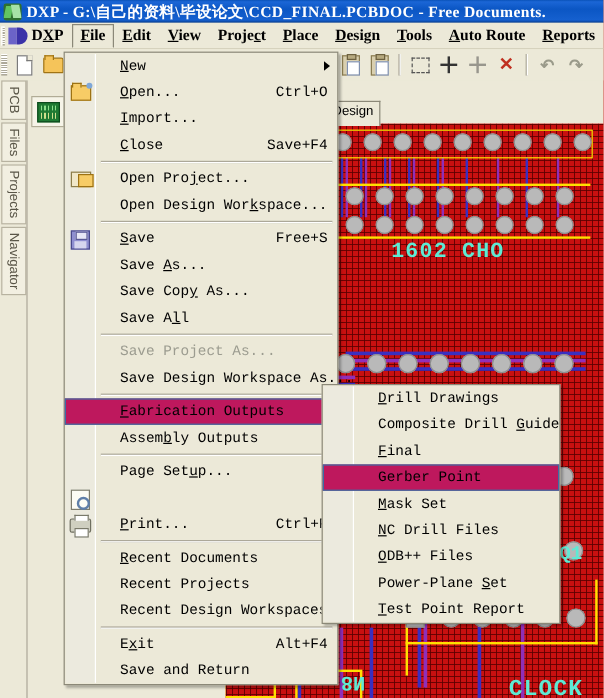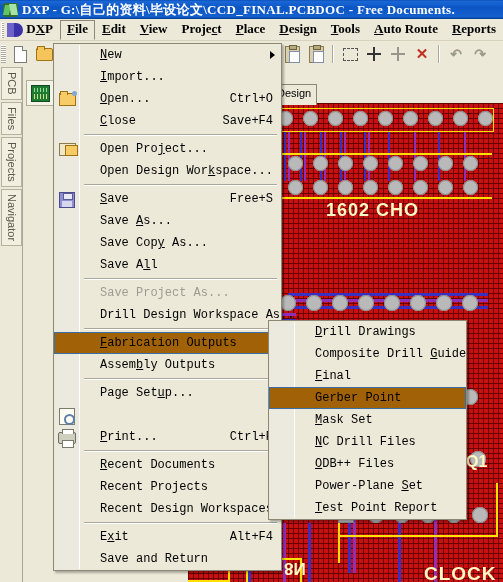--- a/index.html
+++ b/index.html
@@ -114,38 +114,38 @@
     background-image:
       repeating-linear-gradient(to right,rgba(90,0,0,.85) 0 1px,transparent 1px 5px),
       repeating-linear-gradient(to bottom,rgba(90,0,0,.85) 0 1px,transparent 1px 5px);
   }
   .pad{position:absolute;background:#b9b9b9;border-radius:50%;box-shadow:0 0 0 1px #8d8d8d inset;}
   .padsq{position:absolute;background:#b9b9b9;box-shadow:0 0 0 1px #8d8d8d inset;}
   .silk{position:absolute;border:1px solid #ffe000;}
   .silkline{position:absolute;background:#ffe000;}
   .trace{position:absolute;background:#3a2fc0;}
   .tracep{position:absolute;background:#8f2fb8;}
-  .lbl{position:absolute;color:#fef9c3;font-family:Liberation Sans, sans-serif;font-weight:bold;white-space:nowrap;}
+  .lbl{position:absolute;color:#5eead4;font-family:Liberation Mono, monospace;font-weight:bold;white-space:nowrap;}
 
   
   .menu{
     position:absolute;background:#ece9d8;border:1px solid #8b8878;
     box-shadow:2px 2px 2px rgba(0,0,0,.28);z-index:80;
   }
   .menu .gutter{position:absolute;left:1px;top:1px;bottom:1px;width:24px;background:#eceade;}
   .menu .gutline{position:absolute;left:25px;top:1px;bottom:1px;width:1px;background:#ffffff;}
   .mrow{
     position:relative;height:22px;display:flex;align-items:center;
     font-family:"Liberation Mono","DejaVu Sans Mono",monospace;font-size:12px;color:#000;
     padding-left:46px;padding-right:8px;cursor:default;white-space:nowrap;z-index:2;
   }
   .mrow .lbl2{flex:0 0 auto;}
   .mrow .acc{margin-left:auto;padding-left:18px;color:#000;}
   .mrow.disabled{color:#9c9c90;}
-  .mrow.sel{background:#a16207;outline:1px solid #3a6ea5;outline-offset:-1px;}
+  .mrow.sel{background:#be185d;outline:1px solid #3a6ea5;outline-offset:-1px;}
   .mrow .arrow{position:absolute;right:6px;top:50%;transform:translateY(-50%);
     width:0;height:0;border-left:5px solid #000;border-top:4px solid transparent;border-bottom:4px solid transparent;}
   .msep{height:1px;margin:2px 4px 2px 30px;background:#aca899;border-bottom:1px solid #fff;position:relative;z-index:2;}
   .micon{position:absolute;left:3px;top:2px;width:20px;height:18px;z-index:3;}
 
   #filemenu{left:53px;top:43px;width:227px;}
   #submenu{left:268px;top:320px;width:197px;}
 
   
   .gi-openfolder{position:absolute;left:2px;top:3px;width:15px;height:11px;background:#f7cc66;border:1px solid #9d7214;}
@@ -397,30 +397,30 @@
 
 <div class="menu" id="filemenu">
   <div class="gutter"></div>
   <div class="gutline"></div>
   <div id="filemenu-rows">
       <div class="mrow">
         <span class="lbl2"><u>N</u>ew</span>
         <span class="arrow"></span>
       </div>
       <div class="mrow">
-        <span class="lbl2"><u>I</u>mport...</span>
-      </div>
-      <div class="mrow">
         <span class="micon">
           <i class="gi-openfolder"></i>
         </span>
         <span class="lbl2"><u>O</u>pen...</span>
         <span class="acc">Ctrl+O</span>
       </div>
       <div class="mrow">
+        <span class="lbl2"><u>I</u>mport...</span>
+      </div>
+      <div class="mrow">
         <span class="lbl2"><u>C</u>lose</span>
         <span class="acc">Save+F4</span>
       </div>
       <div class="msep"></div>
       <div class="mrow">
         <span class="micon">
           <i class="gi-projfolder"></i>
         </span>
         <span class="lbl2">Open Pro<u>j</u>ect...</span>
       </div>
@@ -442,21 +442,21 @@
         <span class="lbl2">Save Cop<u>y</u> As...</span>
       </div>
       <div class="mrow">
         <span class="lbl2">Save A<u>l</u>l</span>
       </div>
       <div class="msep"></div>
       <div class="mrow disabled">
         <span class="lbl2">Save Project As...</span>
       </div>
       <div class="mrow">
-        <span class="lbl2">Drill Design Workspace As...</span>
+        <span class="lbl2">Save Design Workspace As...</span>
       </div>
       <div class="msep"></div>
       <div class="mrow sel">
         <span class="lbl2"><u>F</u>abrication Outputs</span>
         <span class="arrow"></span>
       </div>
       <div class="mrow">
         <span class="lbl2">Assem<u>b</u>ly Outputs</span>
         <span class="arrow"></span>
       </div>

